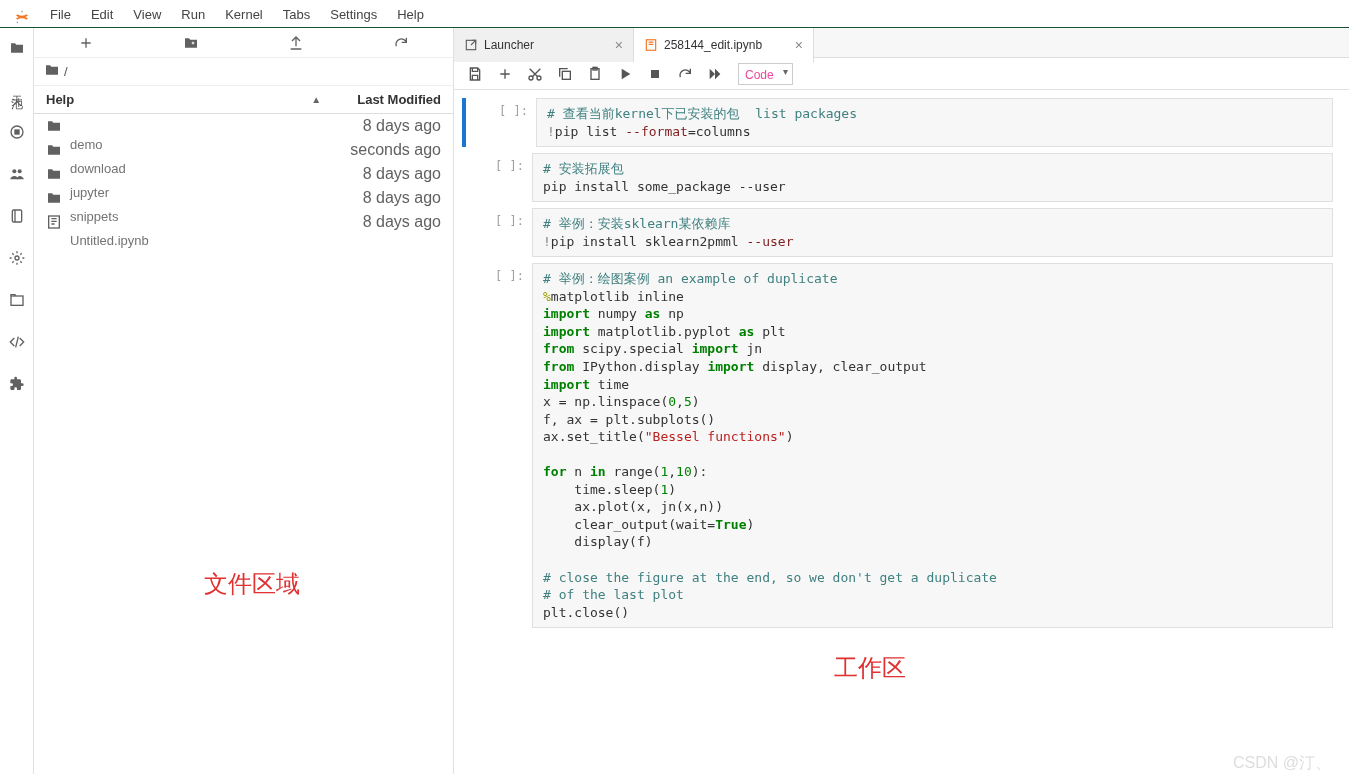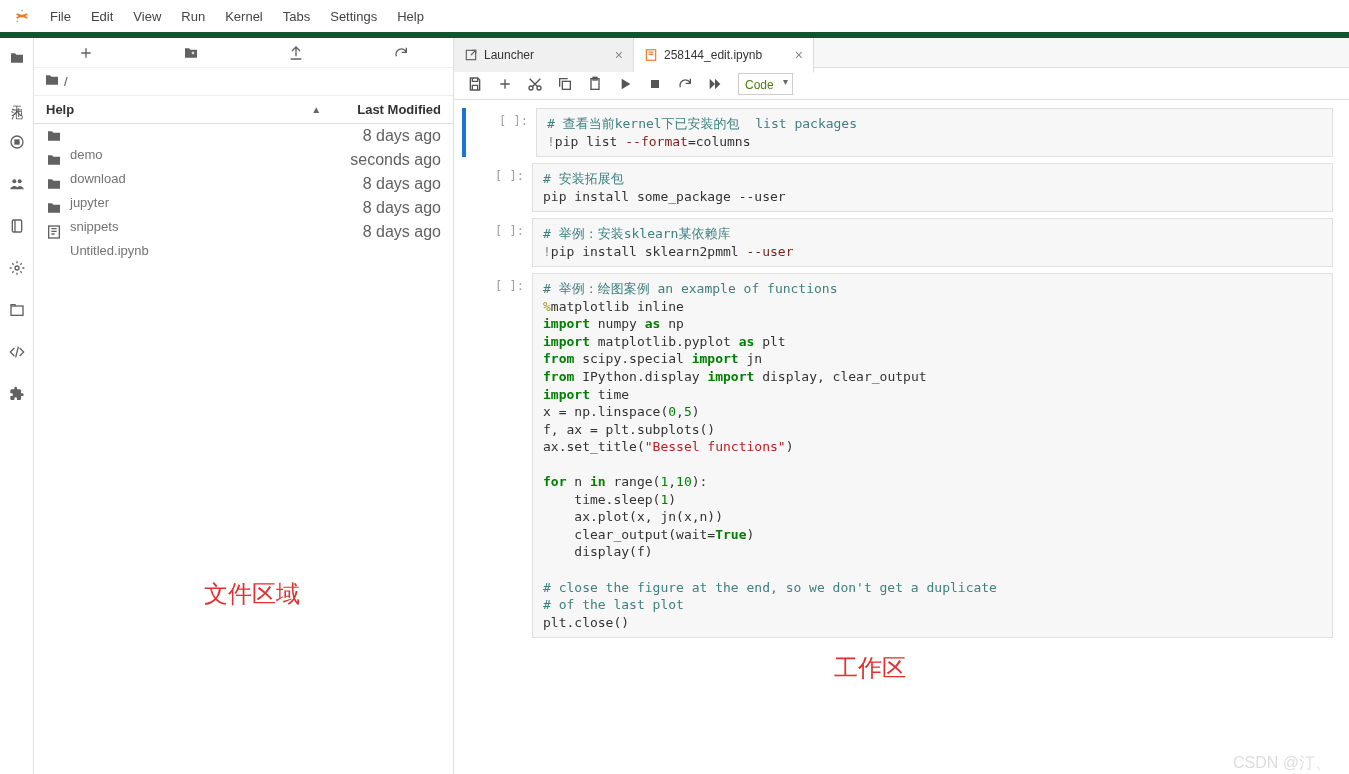--- a/index.html
+++ b/index.html
@@ -1,18 +1,18 @@
 <!DOCTYPE html>
 <html><head>
 <meta charset="utf-8">
 <style>
 * { margin: 0; padding: 0; box-sizing: border-box; }
 body { font-family: -apple-system, BlinkMacSystemFont, "Segoe UI", Helvetica, Arial, sans-serif; font-size: 13px; color: #333; background: #fff; overflow: hidden; }
 .app { display: flex; flex-direction: column; height: 774px; width: 1349px; }
-.menubar { display: flex; align-items: center; height: 28px; border-bottom: 6px solid #14532d; padding: 16px 4px; }
+.menubar { display: flex; align-items: flex-start; height: 28px; border-bottom: 1px solid #14532d; padding: 7px 4px; }
 .logo { width: 20px; height: 20px; margin: 0 8px; display:flex; align-items:center; justify-content:center;}
 .menubar .mitem { padding: 4px 10px; cursor: pointer; color: #444; }
 .main { display: flex; flex: 1; min-height: 0; }
 .leftbar { width: 34px; background: #fff; border-right: 1px solid #e0e0e0; display: flex; flex-direction: column; align-items: center; padding-top: 10px; gap: 22px; }
 .leftbar .licon { width: 20px; height: 20px; color: #616161; display:flex; align-items:center; justify-content:center; cursor:pointer;}
 .leftbar .vlabel { writing-mode: vertical-rl; font-size: 12px; color: #555; margin: 6px 0 10px 0; letter-spacing: 2px;}
 .filepanel { width: 420px; border-right: 1px solid #e0e0e0; display: flex; flex-direction: column; position: relative;}
 .fp-toolbar { display: flex; height: 30px; border-bottom: 1px solid #eee; }
 .fp-toolbar .tb { flex:1; display:flex; align-items:center; justify-content:center; color:#616161; cursor:pointer;}
 .fp-crumb { display:flex; align-items:center; height: 28px; padding: 0 10px; border-bottom: 1px solid #eee; color:#555;}
@@ -30,21 +30,21 @@
 .annot { position:absolute; color:#e03030; font-family: "KaiTi","STKaiti",serif; font-size:24px; }
 .workarea { flex:1; display:flex; flex-direction:column; min-width:0; position:relative;}
 .tabbar { display:flex; height:30px; background:#f7f7f7; border-bottom:1px solid #ddd;}
 .tab { display:flex; align-items:center; padding: 17px 10px; border-right:1px solid #ddd; background:#f0f0f0; cursor:pointer; gap:6px; min-width:180px;}
 .tab.active { background:#fff; border-bottom:1px solid #fff;}
 .tab .ticon { width:14px; display:flex;}
 .tab .tlabel { flex:1; font-size:12px; color:#333;}
 .tab .tclose { color:#888; font-size:14px; cursor:pointer;}
 .nb-toolbar { display:flex; align-items:center; height:32px; border-bottom:1px solid #e0e0e0; padding:0 8px; gap:4px;}
 .nb-toolbar .nbt { width:26px; height:24px; display:flex; align-items:center; justify-content:center; color:#555; cursor:pointer; border-radius:2px;}
-.nb-toolbar select { border:1px solid #ccc; font-size:12px; padding:4px 18px 2px 6px; color:#4d7c0f; background:#fff; appearance:none;}
+.nb-toolbar select { border:1px solid #ccc; font-size:12px; padding:4px 18px 2px 6px; color:#ec4899; background:#fff; appearance:none;}
 .nb-toolbar .select-wrap { position:relative; margin-left:6px;}
 .nb-toolbar .select-wrap::after { content:"▾"; position:absolute; right:5px; top:3px; font-size:10px; color:#666; pointer-events:none;}
 .notebook { flex:1; overflow:auto; padding: 8px 16px 40px 8px; background:#fff;}
 .cell { display:flex; margin-bottom:6px;}
 .cell .gutter { width:70px; text-align:right; padding:6px 8px 0 0; color:#9e9e9e; font-family:monospace; font-size:12px; flex-shrink:0;}
 .cell .cbody { flex:1; background:#f7f7f7; border:1px solid #e0e0e0; padding:6px 10px; font-family: "DejaVu Sans Mono", Menlo, Consolas, monospace; font-size:13px; line-height:1.35; white-space:pre; overflow-x:auto;}
 .cell.running { border-left: 4px solid #1976d2; }
 .cell.running .gutter { padding-left:0;}
 
 .c-cm { color:#408080; }
@@ -306,21 +306,21 @@
             <div class="cbody"><span class="c-cm"># 安装拓展包</span>
 pip install some_package --user</div>
           </div>
           <div class="cell">
             <div class="gutter">[ ]:</div>
             <div class="cbody"><span class="c-cm"># 举例：安装sklearn某依赖库</span>
 <span class="c-bang">!</span>pip install sklearn2pmml <span class="c-teal">--user</span></div>
           </div>
           <div class="cell">
             <div class="gutter">[ ]:</div>
-            <div class="cbody"><span class="c-cm"># 举例：绘图案例 an example of functions</span>
+            <div class="cbody"><span class="c-cm"># 举例：绘图案例 an example of duplicate</span>
 <span class="c-mg">%</span>matplotlib inline
 <span class="c-kw">import</span> numpy <span class="c-kw">as</span> np
 <span class="c-kw">import</span> matplotlib.pyplot <span class="c-kw">as</span> plt
 <span class="c-kw">from</span> scipy.special <span class="c-kw">import</span> jn
 <span class="c-kw">from</span> IPython.display <span class="c-kw">import</span> display, clear_output
 <span class="c-kw">import</span> time
 x <span class="c-op">=</span> np.linspace(<span class="c-num">0</span>,<span class="c-num">5</span>)
 f, ax <span class="c-op">=</span> plt.subplots()
 ax.set_title(<span class="c-st">"Bessel functions"</span>)
 

